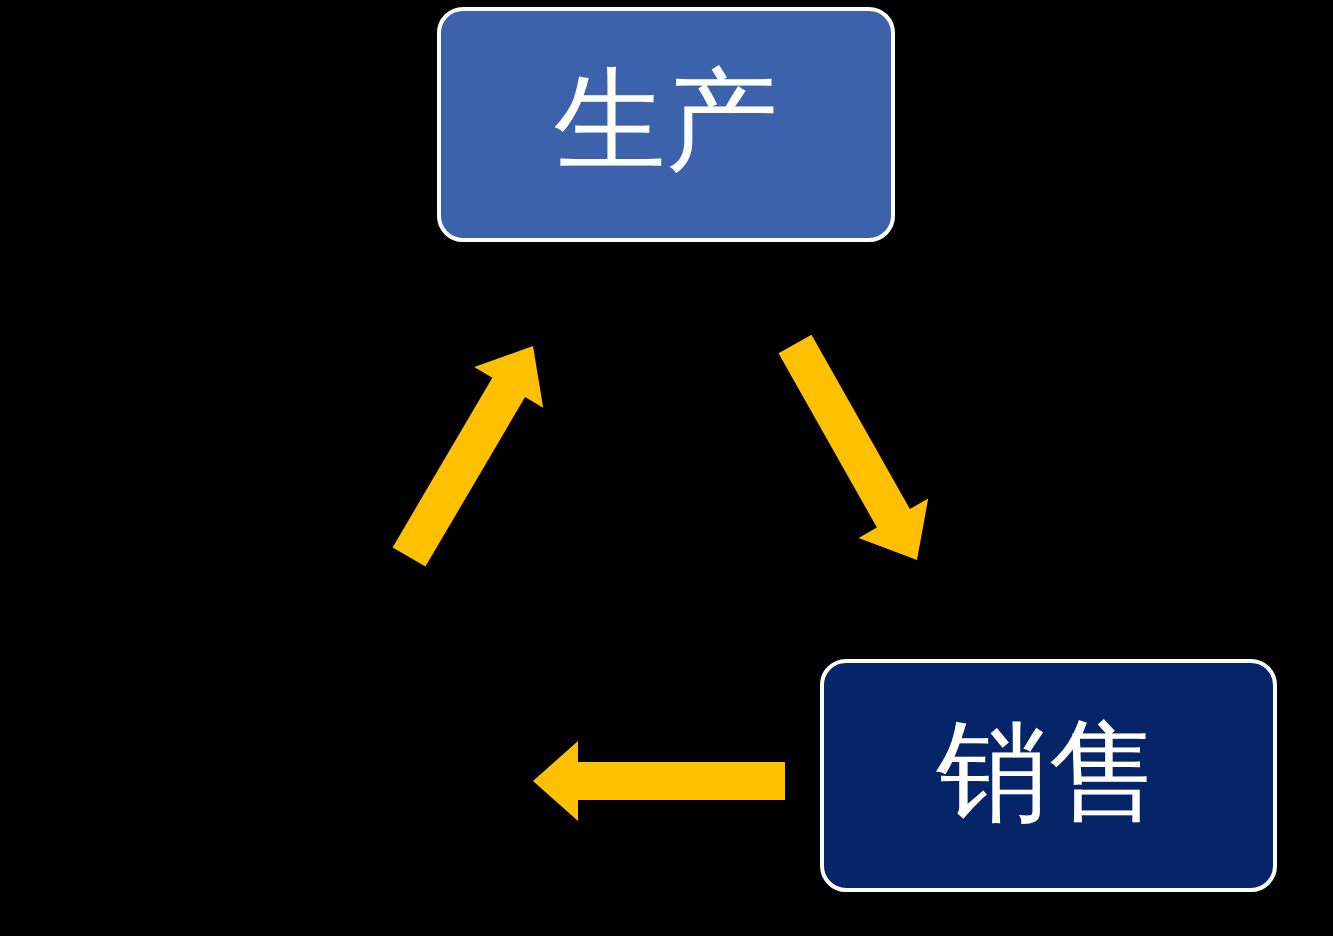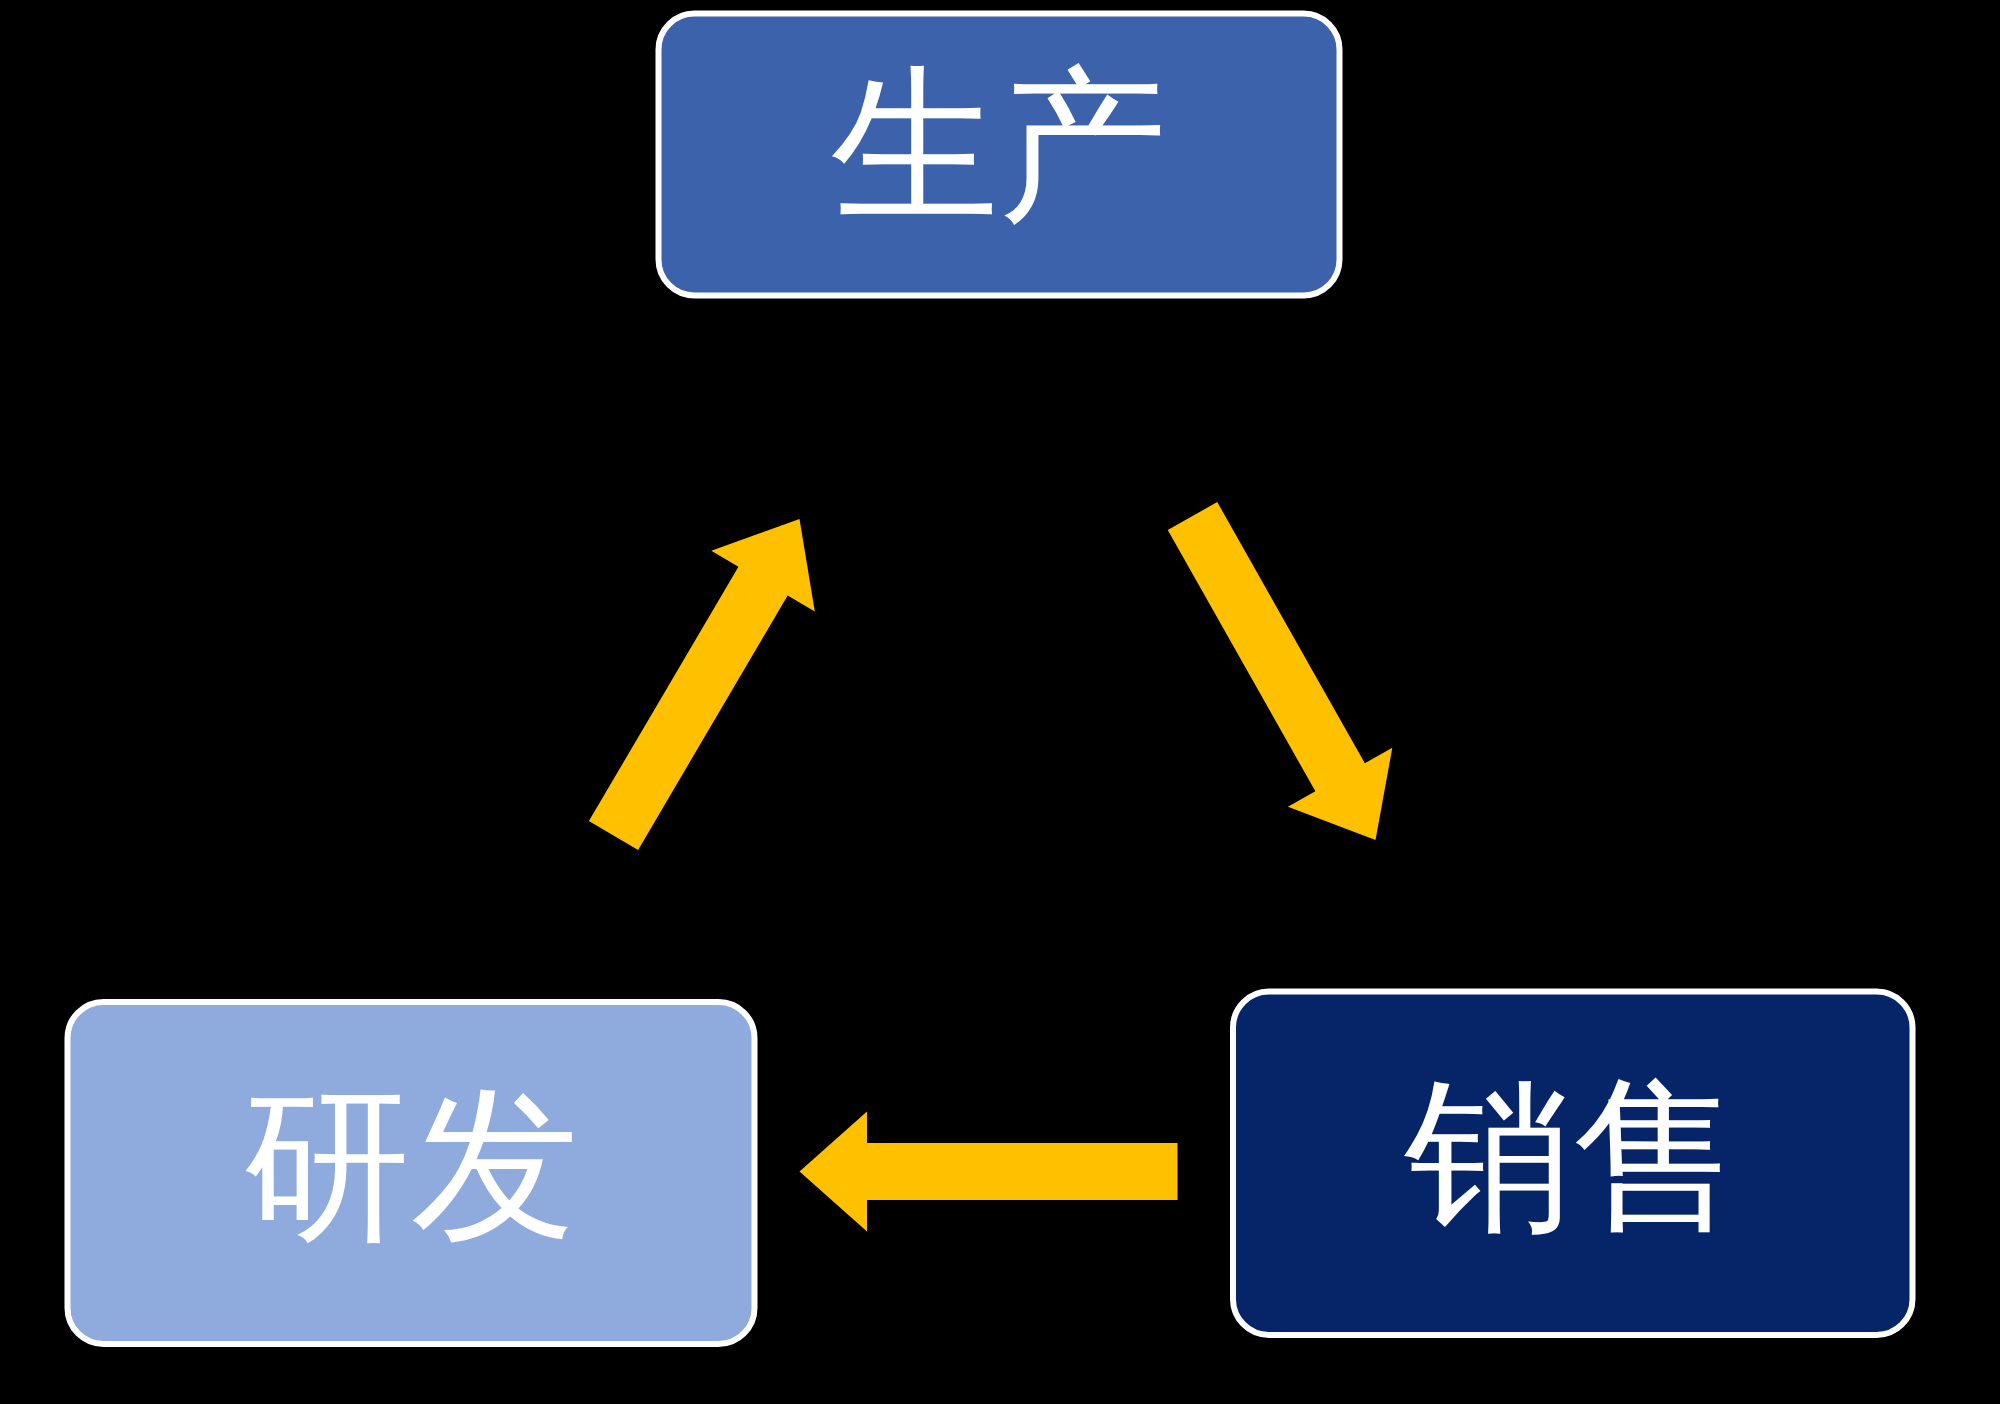--- a/index.html
+++ b/index.html
@@ -33,21 +33,21 @@
     justify-content: center;
     color: var(--node-text, #fff);
     font-size: 112px;
     line-height: 1;
     white-space: nowrap;
   }
   .node-production {
     left: 437px;
     top: 7px;
     width: 458px;
-    height: 192px;
+    height: 235px;
     background: var(--node-production, #3B62AB);
   }
   .node-research {
     left: 43px;
     top: 666px;
     width: 462px;
     height: 232px;
     background: var(--node-research, #8FAADC);
   }
   .node-sales {
@@ -73,21 +73,18 @@
 
     <polygon points="778.5,353.3 876.9,527.5 858.6,537.9 917,560 928.2,498.5 909.9,508.9 811.5,334.7" fill="#FFC000"></polygon>
 
     <polygon points="785,762 578,762 578,741 533,781 578,821 578,800 785,800" fill="#FFC000"></polygon>
   </svg>
 
   <div class="node node-production">
     <span class="node-label">生产</span>
   </div>
 
-  <div class="node node-research">
-    <span class="node-label">研发</span>
-  </div>
 
   <div class="node node-sales">
     <span class="node-label">销售</span>
   </div>
 
 </div>
 
 </body></html>

